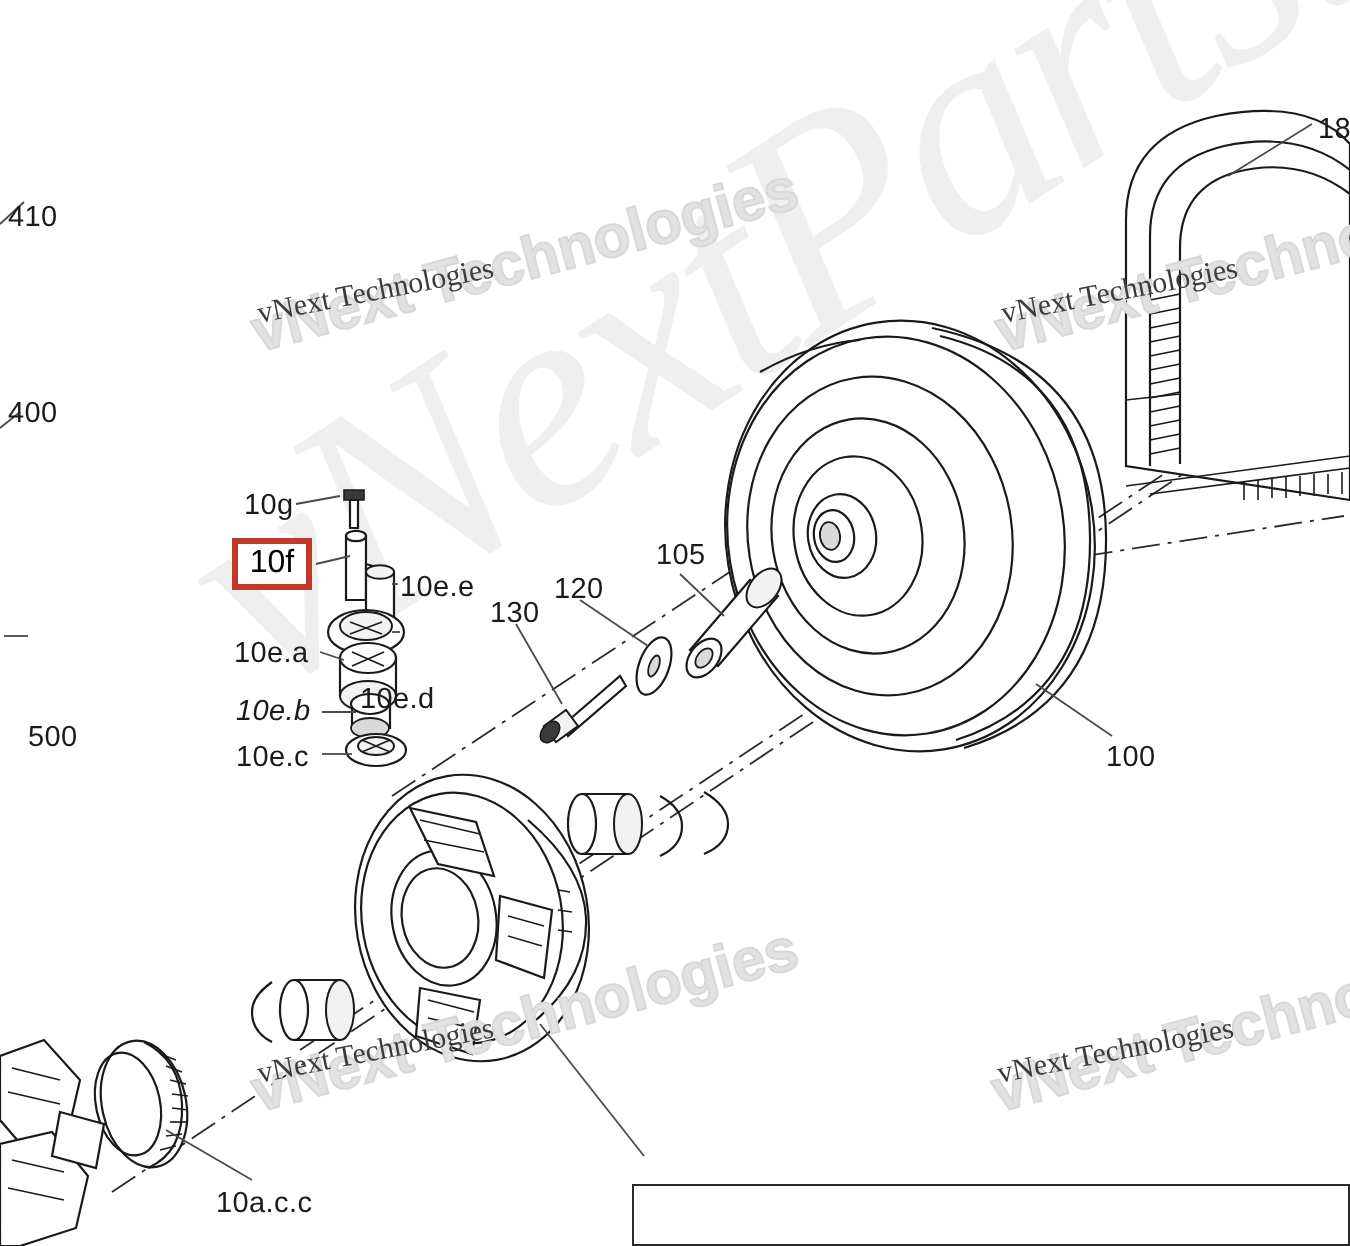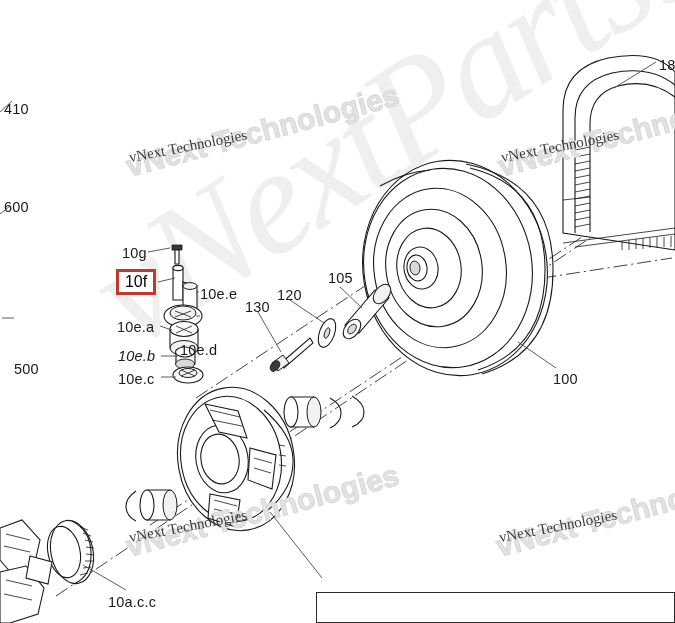--- a/index.html
+++ b/index.html
@@ -309,21 +309,21 @@
   <div class="wm" style="left:128px; top:508px;">
     <div class="wm-back">vNext Technologies</div>
     <div class="wm-front">vNext Technologies</div>
   </div>
   <div class="wm" style="left:498px; top:508px;">
     <div class="wm-back">vNext Technologies</div>
     <div class="wm-front">vNext Technologies</div>
   </div>
 
   <div class="lbl" style="left:4px;   top:101px;">410</div>
-  <div class="lbl" style="left:4px;   top:199px;">600</div>
+  <div class="lbl" style="left:4px;   top:199px;">400</div>
   <div class="lbl" style="left:14px;  top:315px;margin-top:46px;">500</div>
   <div class="lbl" style="left:659px; top:57px;">180</div>
   <div class="lbl" style="left:122px; top:245px;">10g</div>
   <div class="lbl" style="left:200px; top:286px;">10e.e</div>
   <div class="lbl" style="left:180px; top:310px;margin-top:32px;">10e.d</div>
   <div class="lbl" style="left:117px; top:319px;">10e.a</div>
   <div class="lbl" style="left:118px; top:348px;font-style:italic;">10e.b</div>
   <div class="lbl" style="left:118px; top:371px;text-align:right;">10e.c</div>
   <div class="lbl" style="left:245px; top:299px;">130</div>
   <div class="lbl" style="left:277px; top:287px;">120</div>

